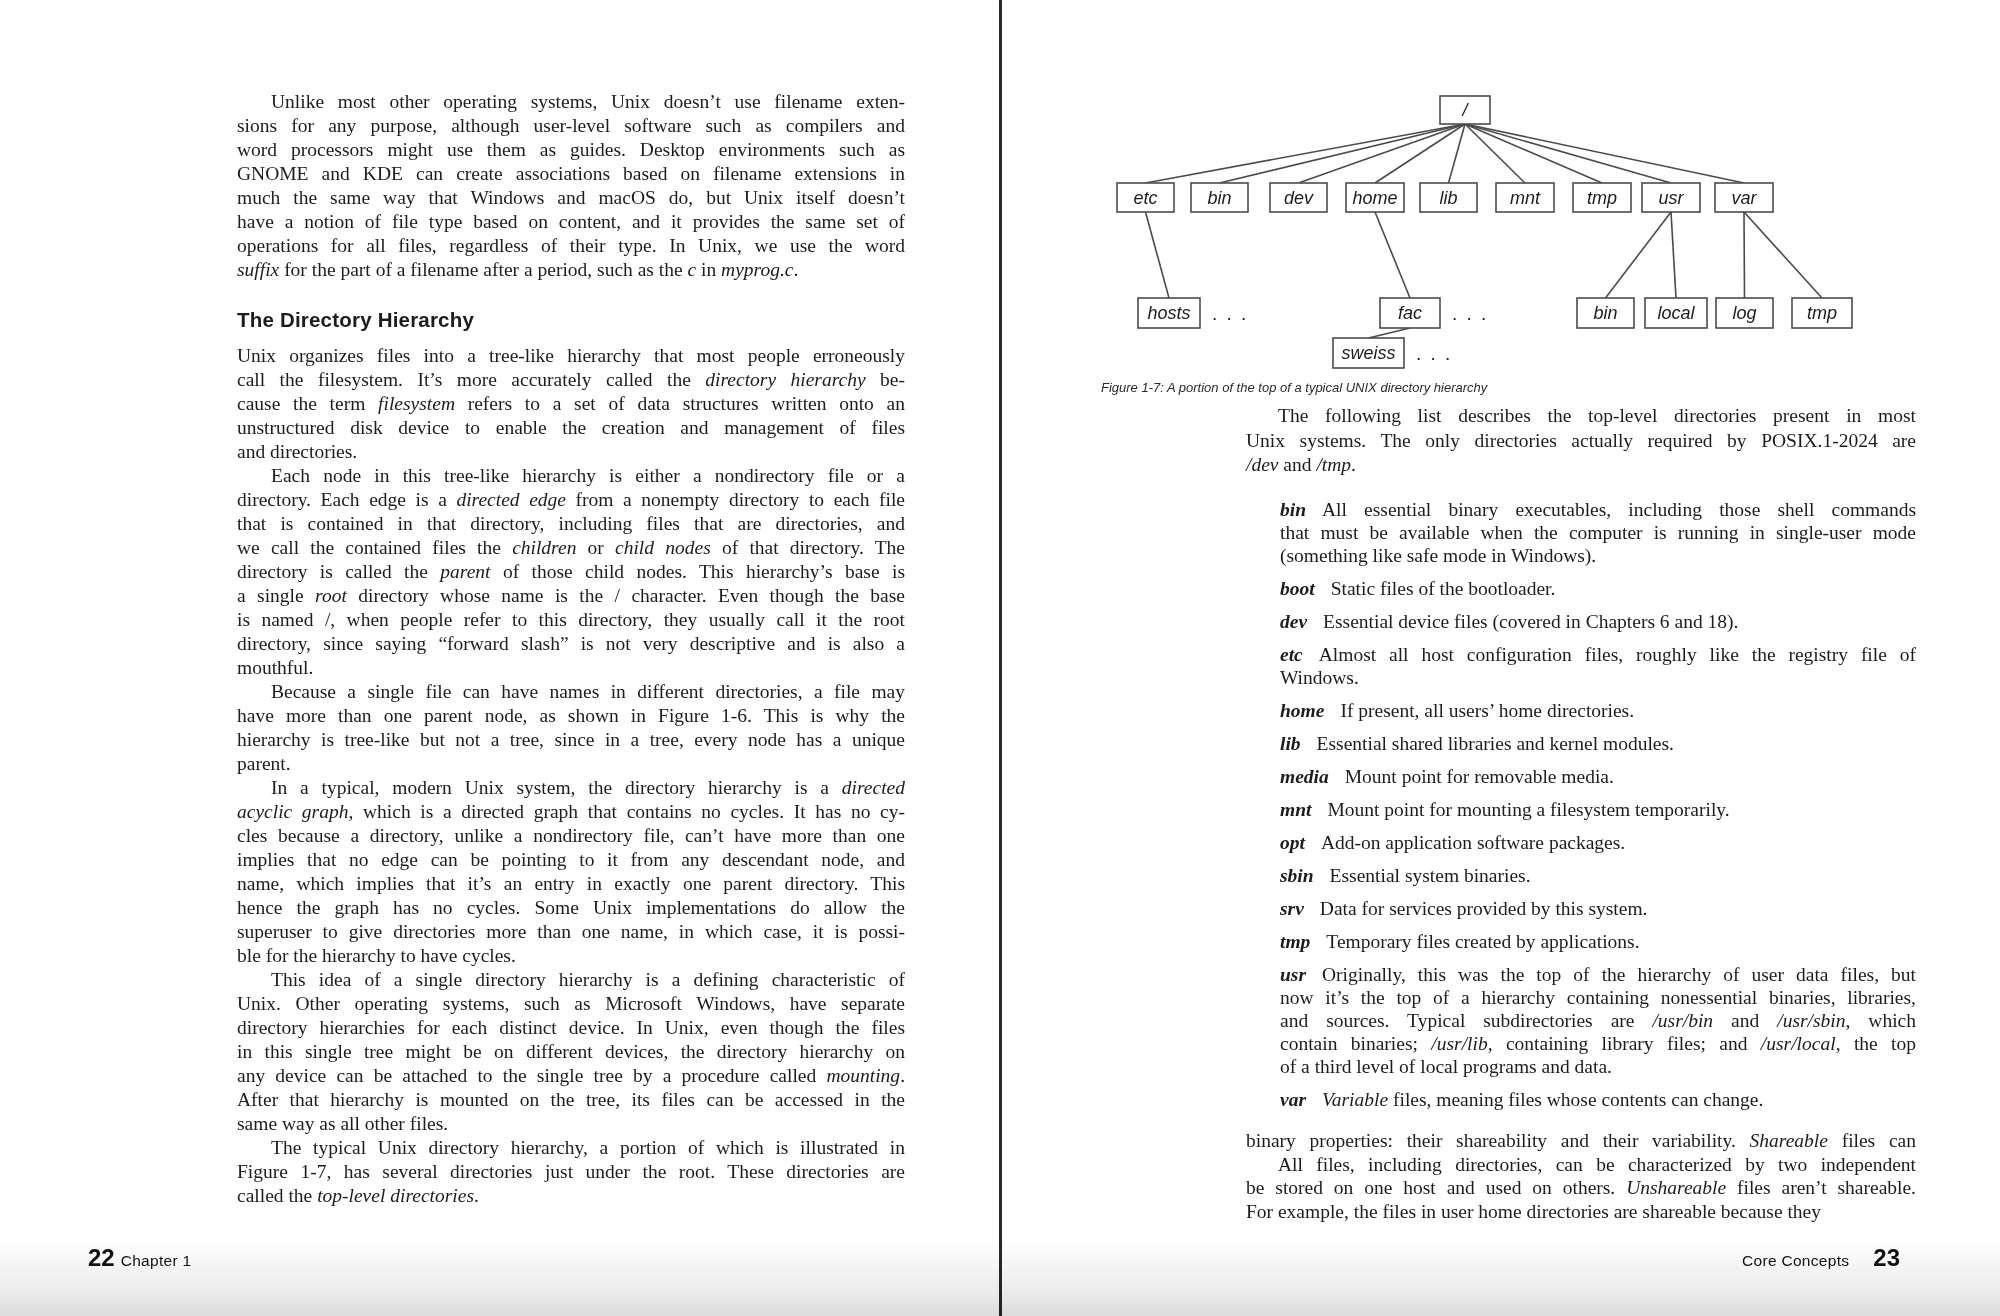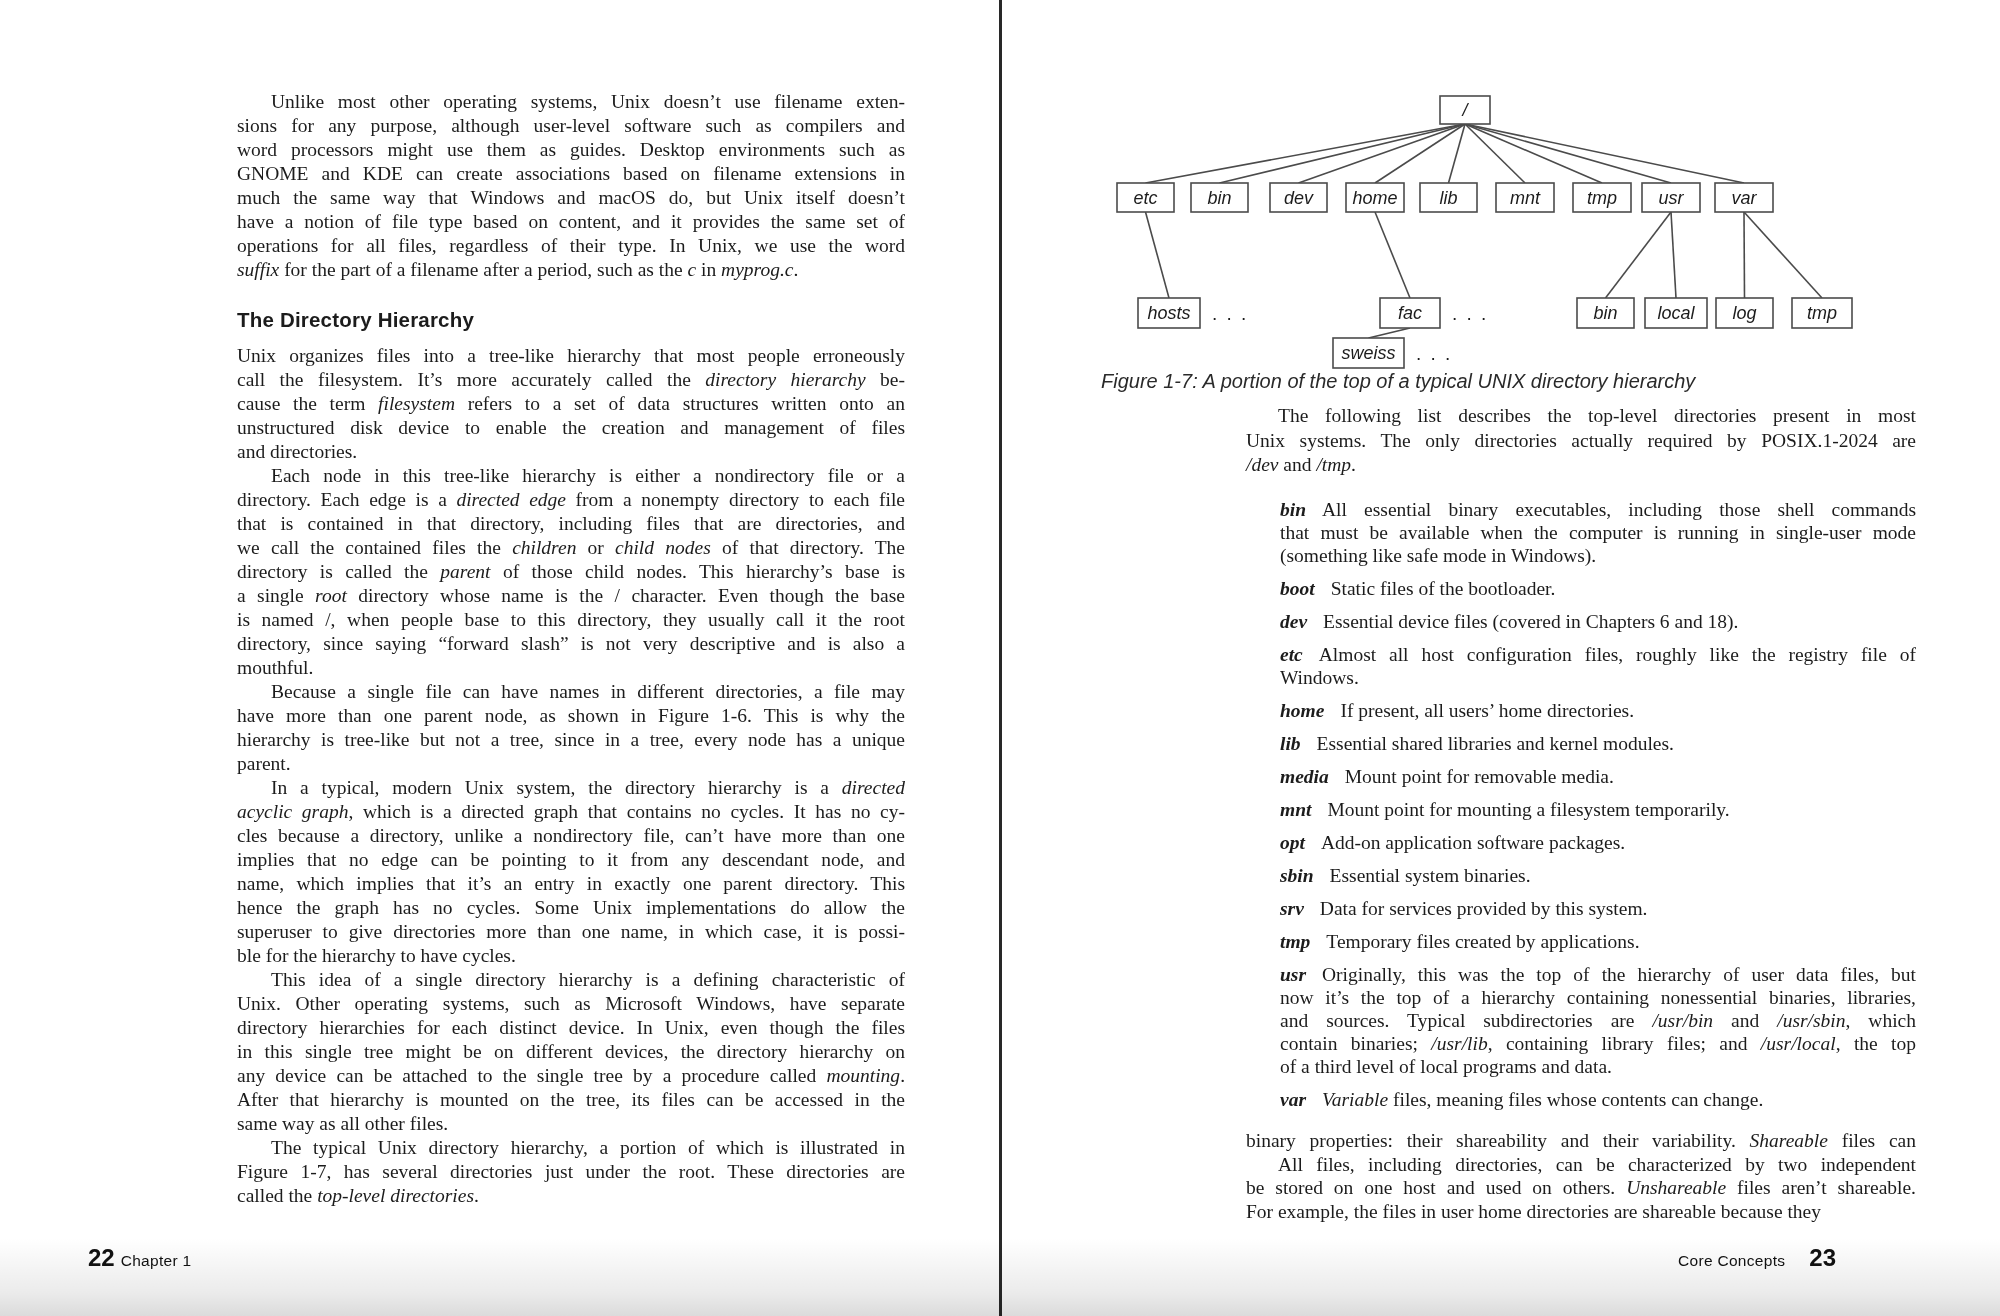--- a/index.html
+++ b/index.html
@@ -7,35 +7,35 @@
        font-family:"Liberation Serif","DejaVu Serif",serif;color:#1c1c1c;overflow:hidden}
   .abs{position:absolute}
   .it{font-style:italic}
   .bi{font-style:italic;font-weight:bold}
   .line{text-align:justify;text-align-last:justify}
   .line.last{text-align-last:left}
   #left-content{left:237px;top:90px;width:668px;font-size:19.5px;line-height:24px}
   #left-content .line.ind{text-indent:34px}
   .heading{font-family:"Liberation Sans","DejaVu Sans",sans-serif;font-weight:bold;
            font-size:20.5px;line-height:22px;margin-top:27px;margin-bottom:13px;letter-spacing:.2px}
-  #figure-caption{left:1101px;top:370px;font-family:"Liberation Sans","DejaVu Sans",sans-serif;
-                  font-style:italic;font-size:20px;color:#2a2a2a}
+  #figure-caption{left:1101px;top:380px;font-family:"Liberation Sans","DejaVu Sans",sans-serif;
+                  font-style:italic;font-size:13px;color:#2a2a2a}
   #right-intro{left:1246px;top:404px;width:670px;font-size:19.5px;line-height:24.5px}
   #right-intro .line.ind{text-indent:32px}
   #dir-list{left:1280px;top:498px;width:636px;font-size:19.5px;line-height:23px}
   .dir-item{margin-bottom:10px}
   .term{margin-right:16px}
   #right-closing{left:1246px;top:1129px;width:670px;font-size:19.5px;line-height:23.5px}
   #right-closing .line.ind{text-indent:32px}
   #gutter{left:999px;top:0;width:3px;height:1316px;background:#282828}
   #bottom-shade{left:0;bottom:0;width:2000px;height:78px;
       background:linear-gradient(180deg,rgba(0,0,0,0) 0%,rgba(0,0,0,.08) 70%,rgba(0,0,0,.14) 100%)}
   .footer{font-family:"Liberation Sans","DejaVu Sans",sans-serif;color:#111}
   #footer-left{left:88px;top:1244px}
-  #footer-right{left:1200px;top:1244px;width:636px;text-align:right}
+  #footer-right{left:1264px;top:1244px;width:636px;text-align:right}
   .folio{font-weight:bold;font-size:24px}
   .running{font-size:15.5px;letter-spacing:.3px}
   #footer-left .running{margin-left:6px}
   #footer-right .folio{margin-left:24px}
   #figure-tree{left:1050px;top:60px}
   #figure-tree line{stroke:#4b4b4b;stroke-width:1.6}
   #figure-tree rect{fill:#ffffff;stroke:#4b4b4b;stroke-width:1.6}
   #figure-tree text{font-family:"Liberation Sans","DejaVu Sans",sans-serif;
                     font-style:italic;font-size:18px;fill:#1c1c1c}
   #figure-tree text.dots{font-style:normal;font-size:19px;letter-spacing:2px}
@@ -57,21 +57,21 @@
     <div class="line"><span>call the filesystem. It’s more accurately called the </span><span class="it">directory hierarchy</span><span> be-</span></div>
     <div class="line"><span>cause the term </span><span class="it">filesystem</span><span> refers to a set of data structures written onto an</span></div>
     <div class="line"><span>unstructured disk device to enable the creation and management of files</span></div>
     <div class="line last"><span>and directories.</span></div>
     <div class="line ind"><span>Each node in this tree-like hierarchy is either a nondirectory file or a</span></div>
     <div class="line"><span>directory. Each edge is a </span><span class="it">directed edge</span><span> from a nonempty directory to each file</span></div>
     <div class="line"><span>that is contained in that directory, including files that are directories, and</span></div>
     <div class="line"><span>we call the contained files the </span><span class="it">children</span><span> or </span><span class="it">child nodes</span><span> of that directory. The</span></div>
     <div class="line"><span>directory is called the </span><span class="it">parent</span><span> of those child nodes. This hierarchy’s base is</span></div>
     <div class="line"><span>a single </span><span class="it">root</span><span> directory whose name is the / character. Even though the base</span></div>
-    <div class="line"><span>is named /, when people base to this directory, they usually call it the root</span></div>
+    <div class="line"><span>is named /, when people refer to this directory, they usually call it the root</span></div>
     <div class="line"><span>directory, since saying “forward slash” is not very descriptive and is also a</span></div>
     <div class="line last"><span>mouthful.</span></div>
     <div class="line ind"><span>Because a single file can have names in different directories, a file may</span></div>
     <div class="line"><span>have more than one parent node, as shown in Figure 1-6. This is why the</span></div>
     <div class="line"><span>hierarchy is tree-like but not a tree, since in a tree, every node has a unique</span></div>
     <div class="line last"><span>parent.</span></div>
     <div class="line ind"><span>In a typical, modern Unix system, the directory hierarchy is a </span><span class="it">directed</span></div>
     <div class="line"><span class="it">acyclic graph</span><span>, which is a directed graph that contains no cycles. It has no cy-</span></div>
     <div class="line"><span>cles because a directory, unlike a nondirectory file, can’t have more than one</span></div>
     <div class="line"><span>implies that no edge can be pointing to it from any descendant node, and</span></div>

